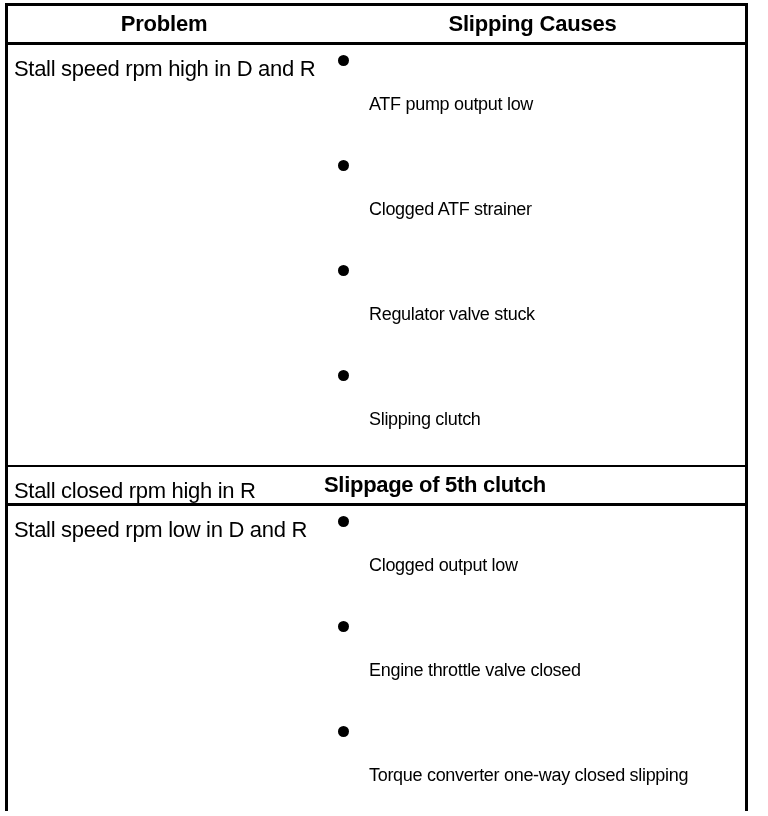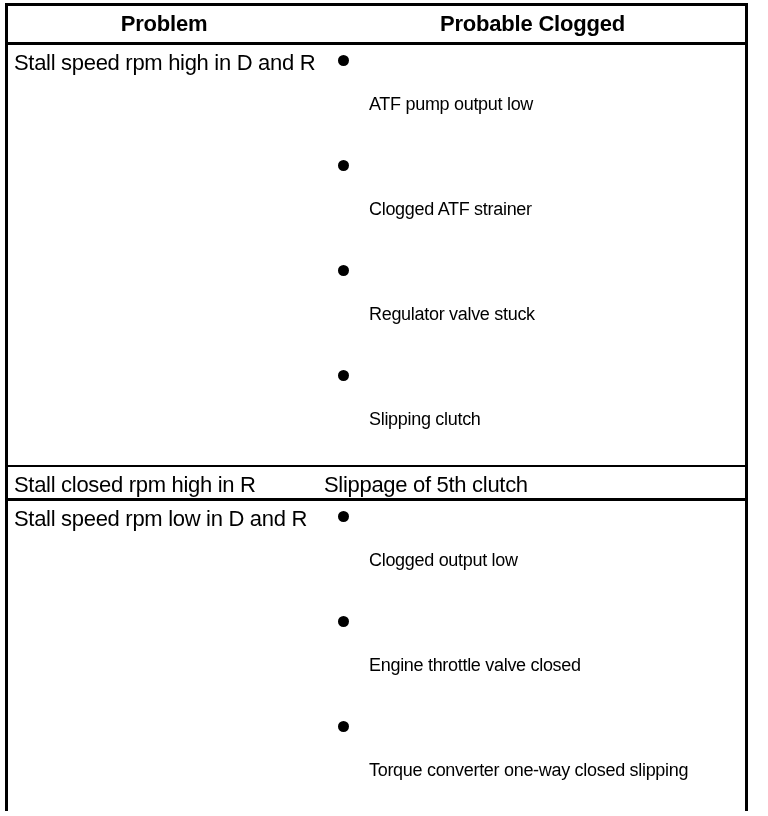--- a/index.html
+++ b/index.html
@@ -72,30 +72,31 @@
     letter-spacing: -0.2px;
     display: block;
   }
 
   
   .problem-text {
     display: block;
     font-size: 22px;
     line-height: 25px;
     letter-spacing: -0.3px;
-    padding: 5px 4px 0 6px;
+    padding: 11px 4px 0 6px;
     white-space: pre-line;
   }
 
   .plain-cause {
     display: block;
     font-size: 22px;
     line-height: 25px;
     letter-spacing: -0.3px;
     padding: 5px 4px 0 4px;
+    font-weight: bold;
   }
 
   
   .cause-list {
     list-style: none;
     margin: 0;
     padding: 0;
     display: block;
   }
   .cause-item {
@@ -146,21 +147,21 @@
         <col class="col-problem">
         <col class="col-causes">
       </colgroup>
 
       <thead>
         <tr class="header-row">
           <th class="cell-problem">
             <span class="header-label">Problem</span>
           </th>
           <th class="cell-causes">
-            <span class="header-label">Probable Clogged</span>
+            <span class="header-label">Slipping Causes</span>
           </th>
         </tr>
       </thead>
 
       <tbody>
 
         <tr class="row1">
           <td class="cell-problem">
             <span class="problem-text">Stall speed rpm high in D and R</span>
           </td>

